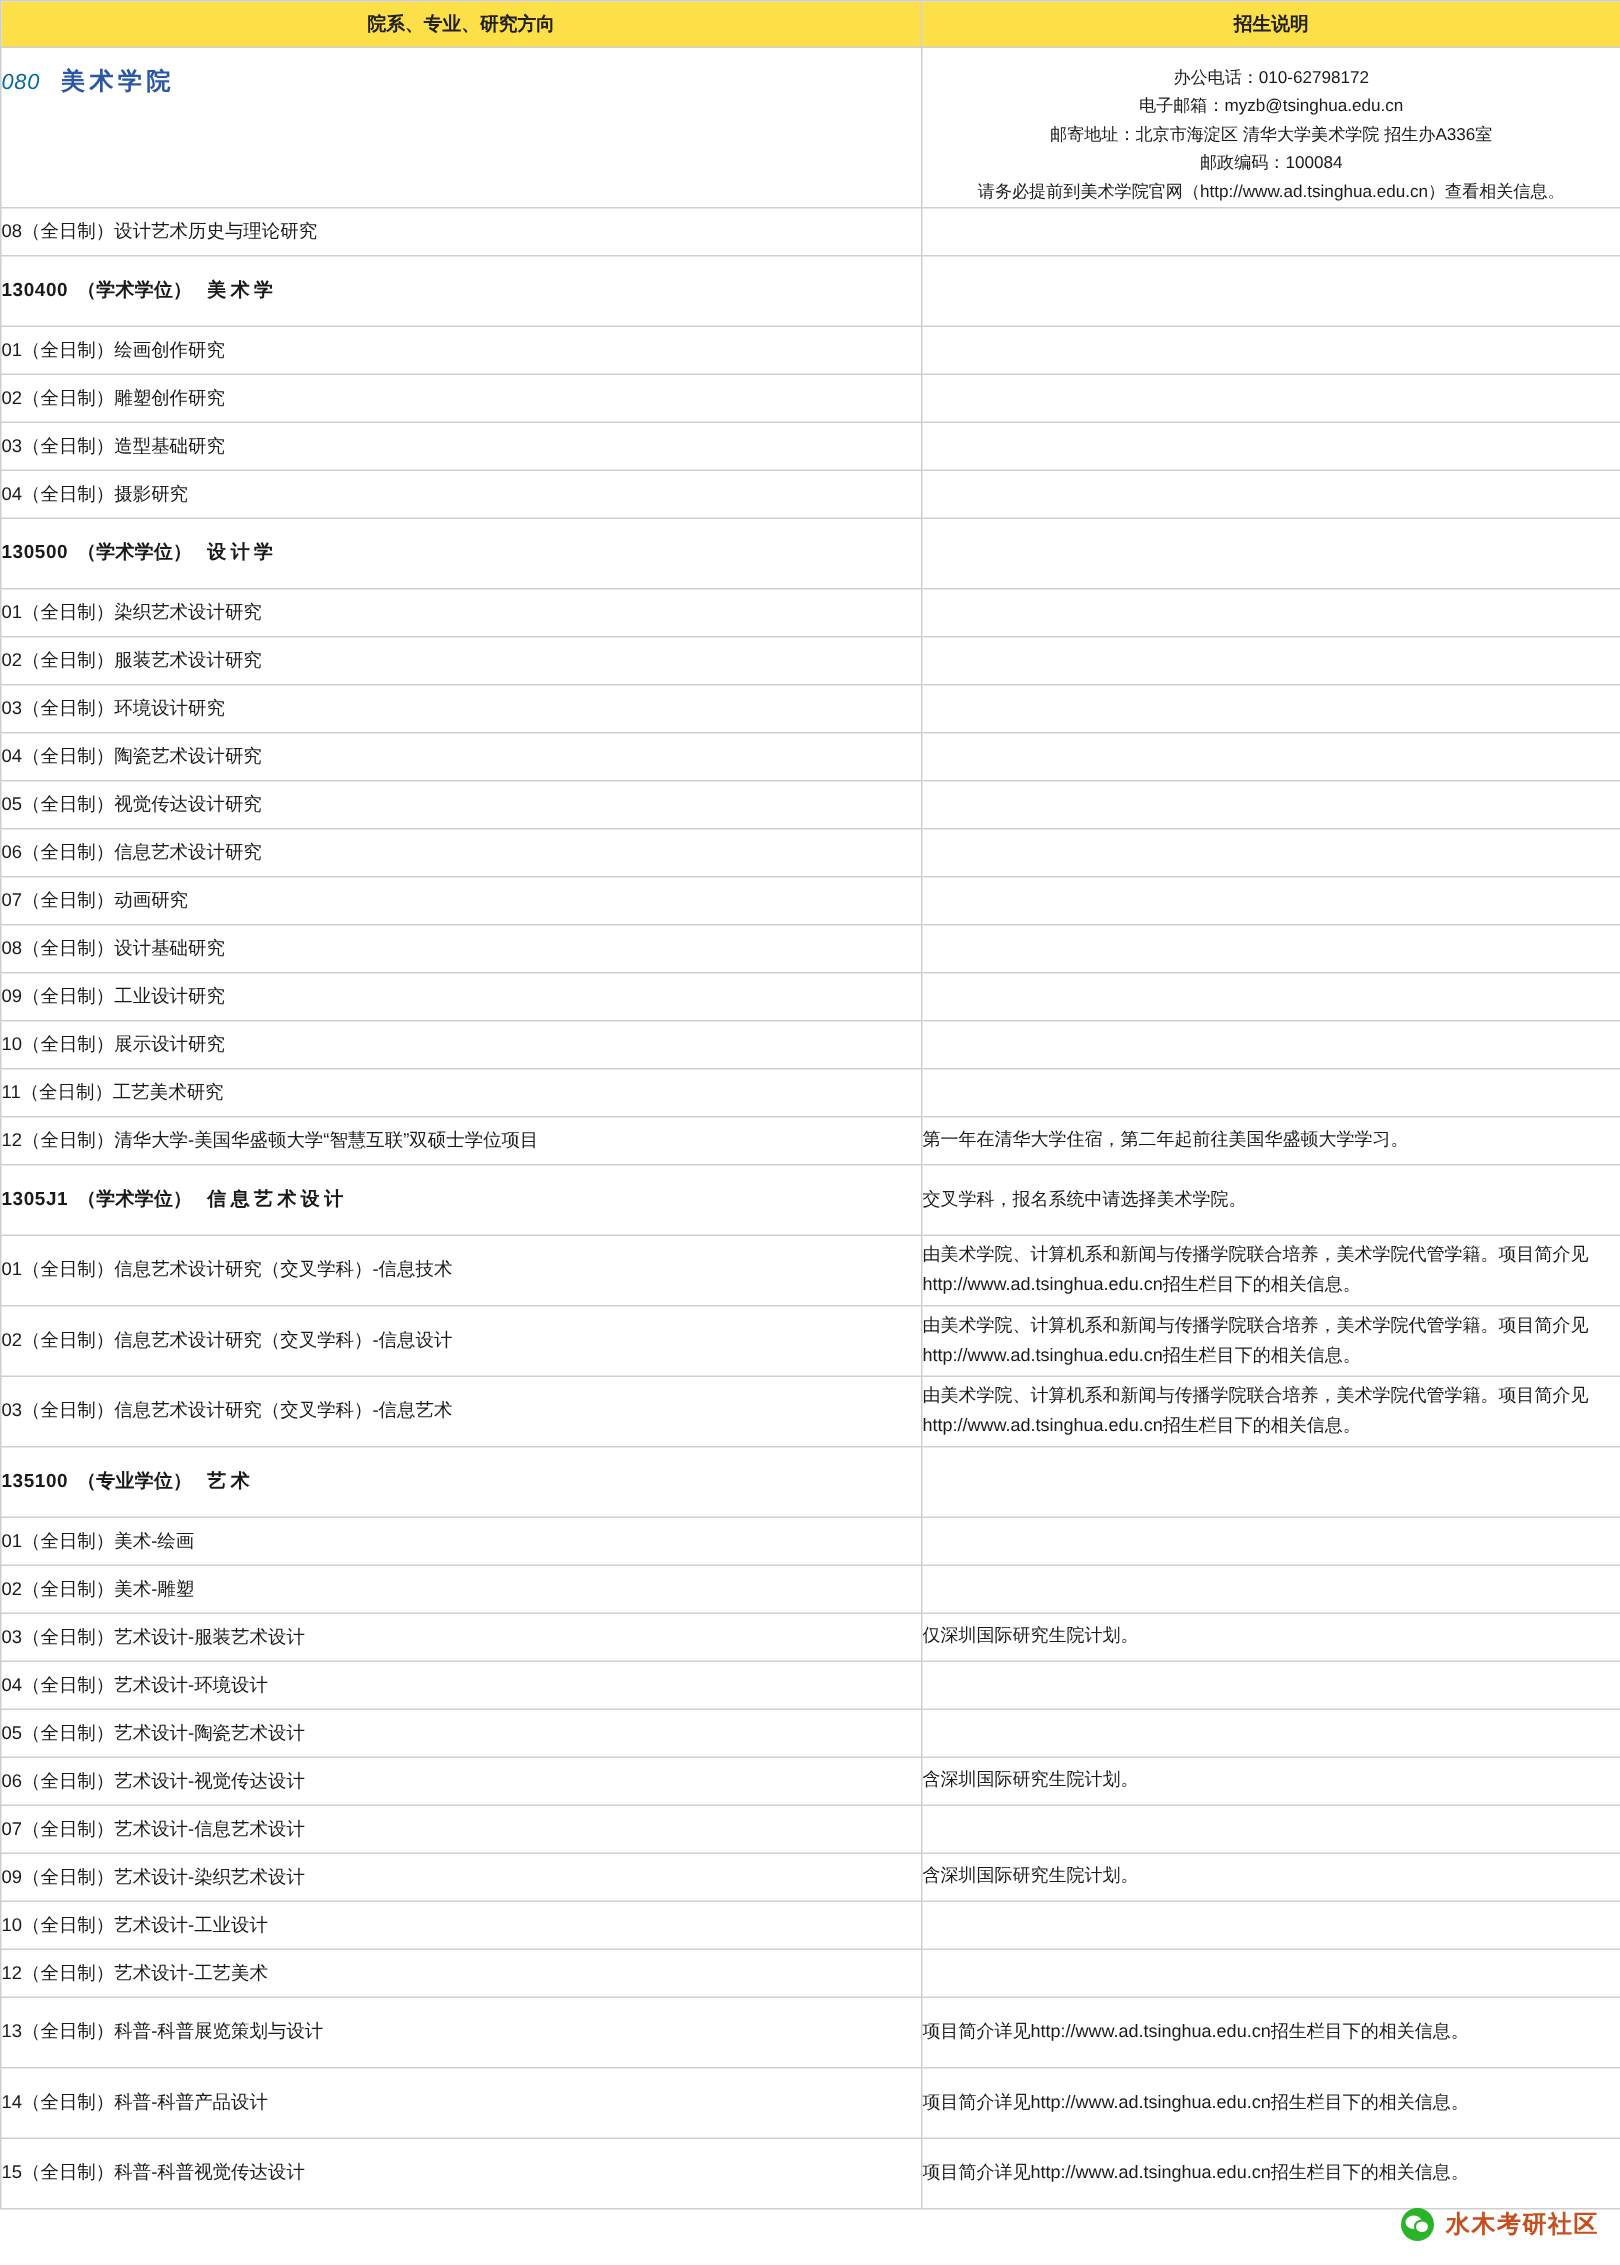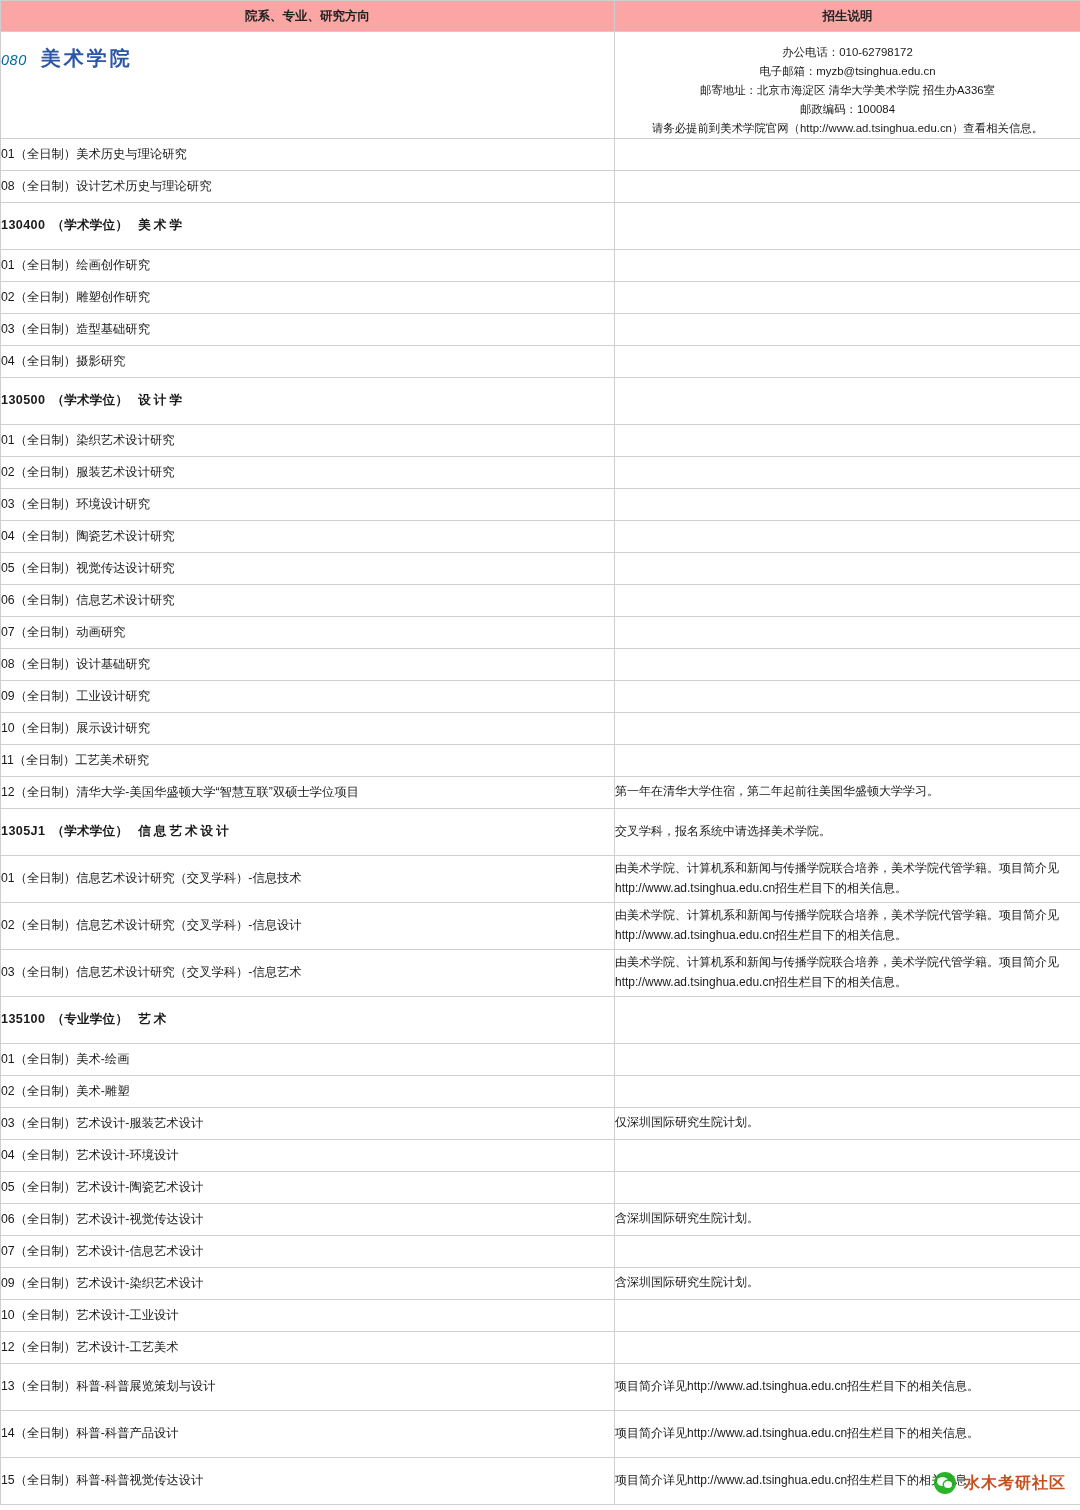--- a/index.html
+++ b/index.html
@@ -27,21 +27,21 @@
     border: 1px solid #cfcfcf;
     vertical-align: middle;
     padding: 0;
   }
   thead th {
     height: 30px;
     font-size: 12.5px;
     font-weight: bold;
     text-align: center;
     color: #222;
-    background: #fca5a5;
+    background: #fde047;
   }
   td.major {
     padding: 6px 10px 6px 14px;
     font-size: 12.3px;
     line-height: 1.5;
     color: #1a1a1a;
   }
   td.note {
     padding: 6px 10px 6px 10px;
     font-size: 12px;
@@ -55,21 +55,21 @@
     padding-top: 11px;
   }
   .school-code {
     color: #0369a1;
     font-size: 14.5px;
     letter-spacing: 0.5px;
     font-style: italic;
   }
   .school-name {
     color: #2b57a6;
-    font-size: 20px;
+    font-size: 16px;
     font-weight: bold;
     letter-spacing: 3px;
     margin-left: 14px;
   }
   tr.school td.note {
     vertical-align: top;
     padding-top: 11px;
     font-size: 11.4px;
     line-height: 1.66;
     text-align: center;
@@ -152,24 +152,20 @@
         <td class="major"><span class="school-code">080</span><span class="school-name">美术学院</span></td>
         <td class="note">
           <div>办公电话：010-62798172</div>
           <div>电子邮箱：myzb@tsinghua.edu.cn</div>
           <div>邮寄地址：北京市海淀区 清华大学美术学院 招生办A336室</div>
           <div>邮政编码：100084</div>
           <div>请务必提前到美术学院官网（http://www.ad.tsinghua.edu.cn）查看相关信息。</div>
         </td>
       </tr>
       <tr class="dir">
-        <td class="major">01（全日制）美术历史与理论研究</td>
-        <td class="note"></td>
-      </tr>
-      <tr class="dir">
         <td class="major">08（全日制）设计艺术历史与理论研究</td>
         <td class="note"></td>
       </tr>
       <tr class="program">
         <td class="major"><span class="prog-code">130400</span><span class="prog-kind">（学术学位）</span><span class="prog-name">美术学</span></td>
         <td class="note"></td>
       </tr>
       <tr class="dir">
         <td class="major">01（全日制）绘画创作研究</td>
         <td class="note"></td>

